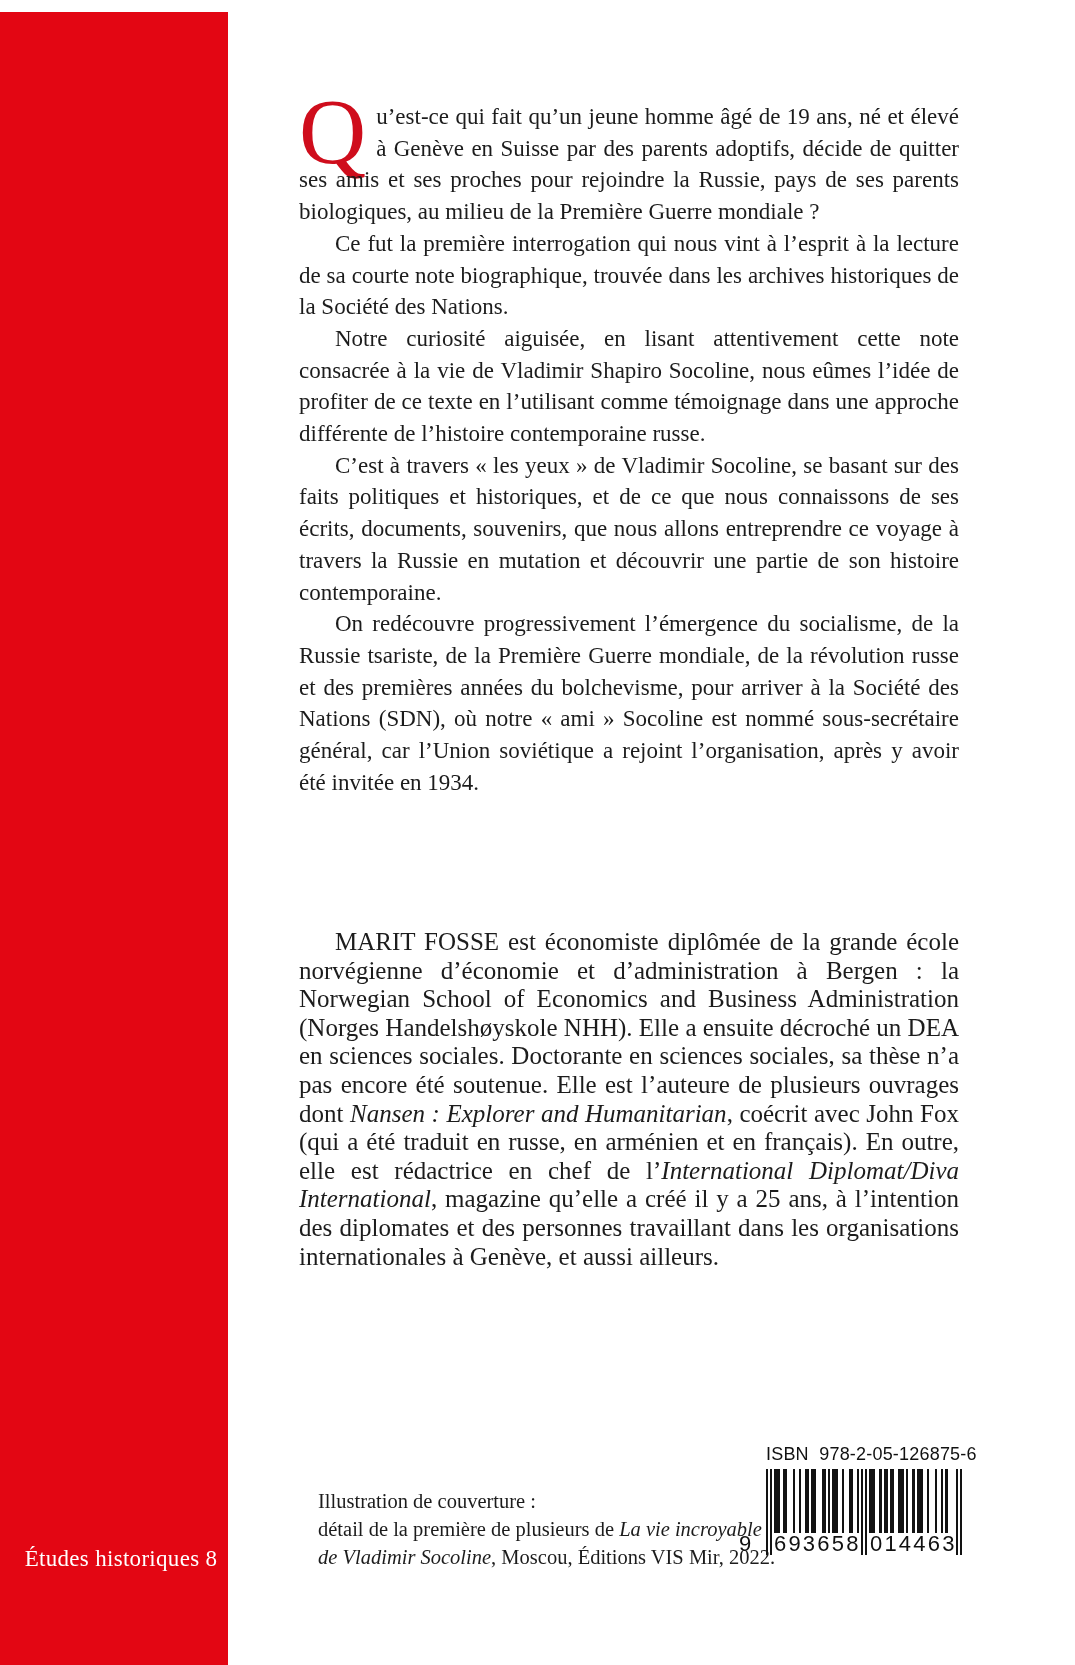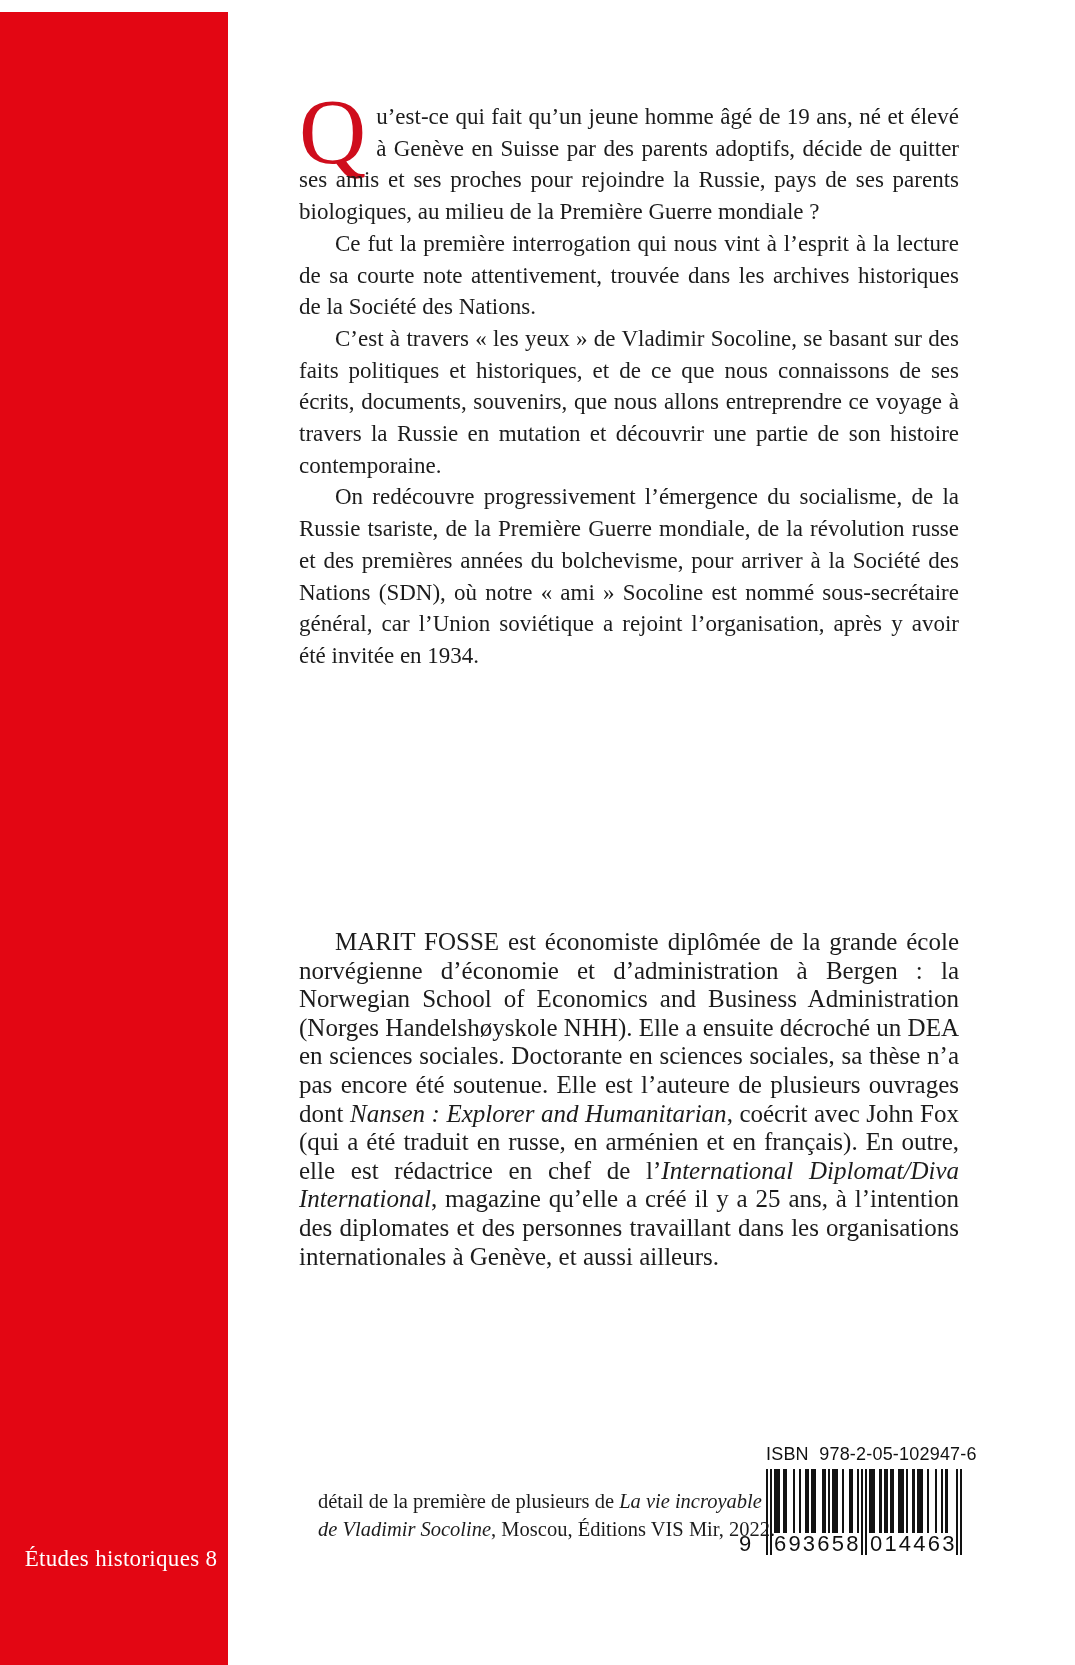--- a/index.html
+++ b/index.html
@@ -44,37 +44,39 @@
 
 <div class="page">
 
   <div class="red-band" style="background: rgb(227, 6, 19);">
     <div class="series">Études historiques 8</div>
   </div>
 
   <div class="content">
     <div class="synopsis">
       <p class="first"><span class="dropcap" style="color: rgb(207, 13, 28);">Q</span><span>u’est-ce qui fait qu’un jeune homme âgé de 19 ans, né et élevé à Genève en Suisse par des parents adoptifs, décide de quitter ses amis et ses proches pour rejoindre la Russie, pays de ses parents biologiques, au milieu de la Première Guerre mondiale ?</span></p>
-      <p>Ce fut la première interrogation qui nous vint à l’esprit à la lecture de sa courte note attentivement, trouvée dans les archives historiques de la Société des Nations.</p>
+      <p>Ce fut la première interrogation qui nous vint à l’esprit à la lecture de sa courte note biographique, trouvée dans les archives historiques de la Société des Nations.</p>
+      <p>Notre curiosité aiguisée, en lisant attentivement cette note consacrée à la vie de Vladimir Shapiro Socoline, nous eûmes l’idée de profiter de ce texte en l’utilisant comme témoignage dans une approche différente de l’histoire contemporaine russe.</p>
       <p>C’est à travers « les yeux » de Vladimir Socoline, se basant sur des faits politiques et historiques, et de ce que nous connaissons de ses écrits, documents, souvenirs, que nous allons entreprendre ce voyage à travers la Russie en mutation et découvrir une partie de son histoire contemporaine.</p>
       <p>On redécouvre progressivement l’émergence du socialisme, de la Russie tsariste, de la Première Guerre mondiale, de la révolution russe et des premières années du bolchevisme, pour arriver à la Société des Nations (SDN), où notre « ami » Socoline est nommé sous-secrétaire général, car l’Union soviétique a rejoint l’organisation, après y avoir été invitée en 1934.</p>
     </div>
 
     <div class="bio">
       <p><span>MARIT FOSSE est économiste diplômée de la grande école norvégienne d’économie et d’administration à Bergen : la Norwegian School of Economics and Business Administration (Norges Handelshøyskole NHH). Elle a ensuite décroché un DEA en sciences sociales. Doctorante en sciences sociales, sa thèse n’a pas encore été soutenue. Elle est l’auteure de plusieurs ouvrages dont </span><span class="it">Nansen : Explorer and Humanitarian</span><span>, coécrit avec John Fox (qui a été traduit en russe, en arménien et en français). En outre, elle est rédactrice en chef de l’</span><span class="it">International Diplomat/Diva International</span><span>, magazine qu’elle a créé il y a 25 ans, à l’intention des diplomates et des personnes travaillant dans les organisations internationales à Genève, et aussi ailleurs.</span></p>
     </div>
   </div>
 
   <div class="credit">
+    <div>Illustration de couverture :</div>
     <div><span>détail de la première de plusieurs de </span><span class="it">La vie incroyable</span></div>
     <div><span class="it">de Vladimir Socoline</span><span>, Moscou, Éditions VIS Mir, 2022.</span></div>
   </div>
 
   <div class="isbn-block">
-    <div class="isbn-label">ISBN  978-2-05-102947-6</div>
+    <div class="isbn-label">ISBN  978-2-05-126875-6</div>
     <div class="barcode">
       <svg viewBox="0 0 95 86" preserveAspectRatio="none">
           <rect x="0" y="0" width="1" height="86"></rect>
           <rect x="2" y="0" width="1" height="86"></rect>
           <rect x="4" y="0" width="1" height="64"></rect>
           <rect x="5" y="0" width="1" height="64"></rect>
           <rect x="6" y="0" width="1" height="64"></rect>
           <rect x="8" y="0" width="1" height="64"></rect>
           <rect x="9" y="0" width="1" height="64"></rect>
           <rect x="13" y="0" width="1" height="64"></rect>

